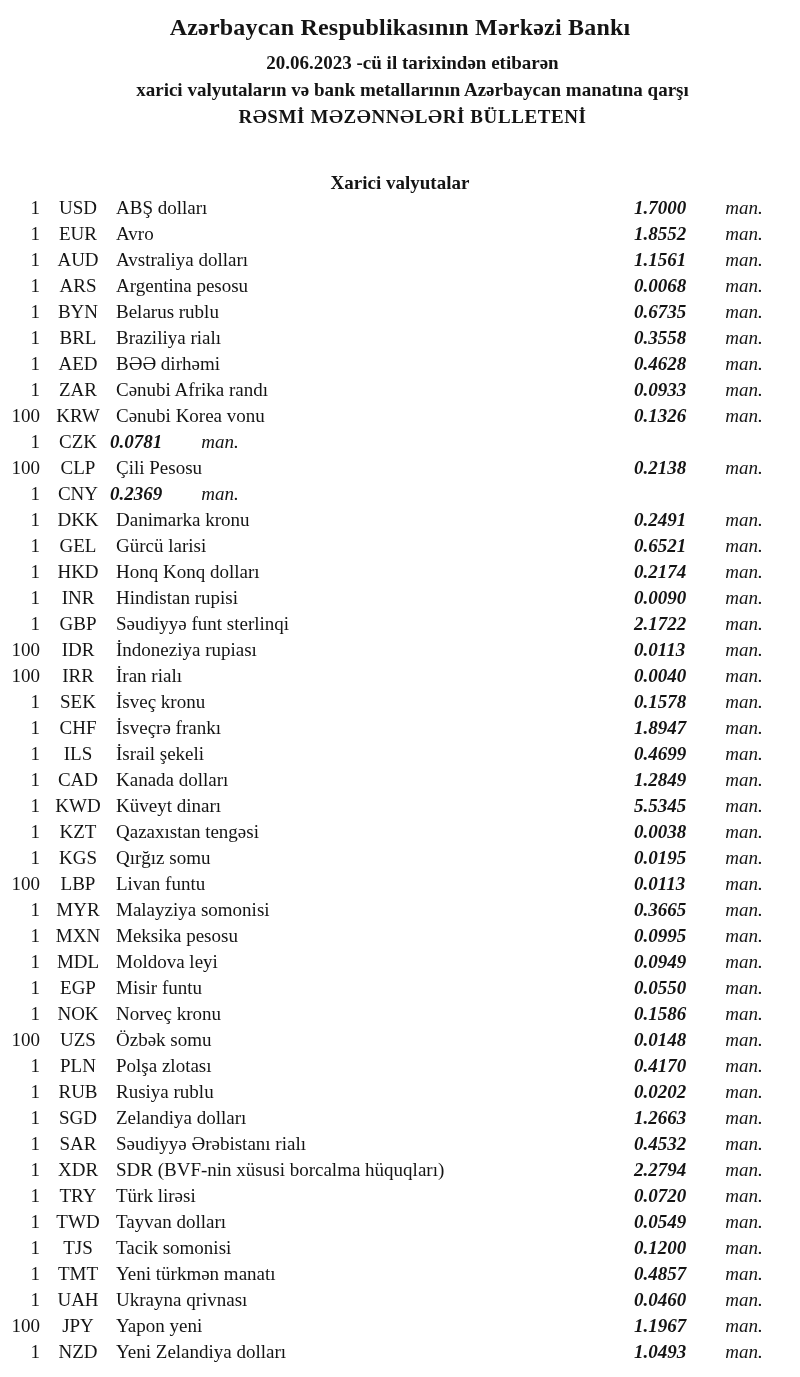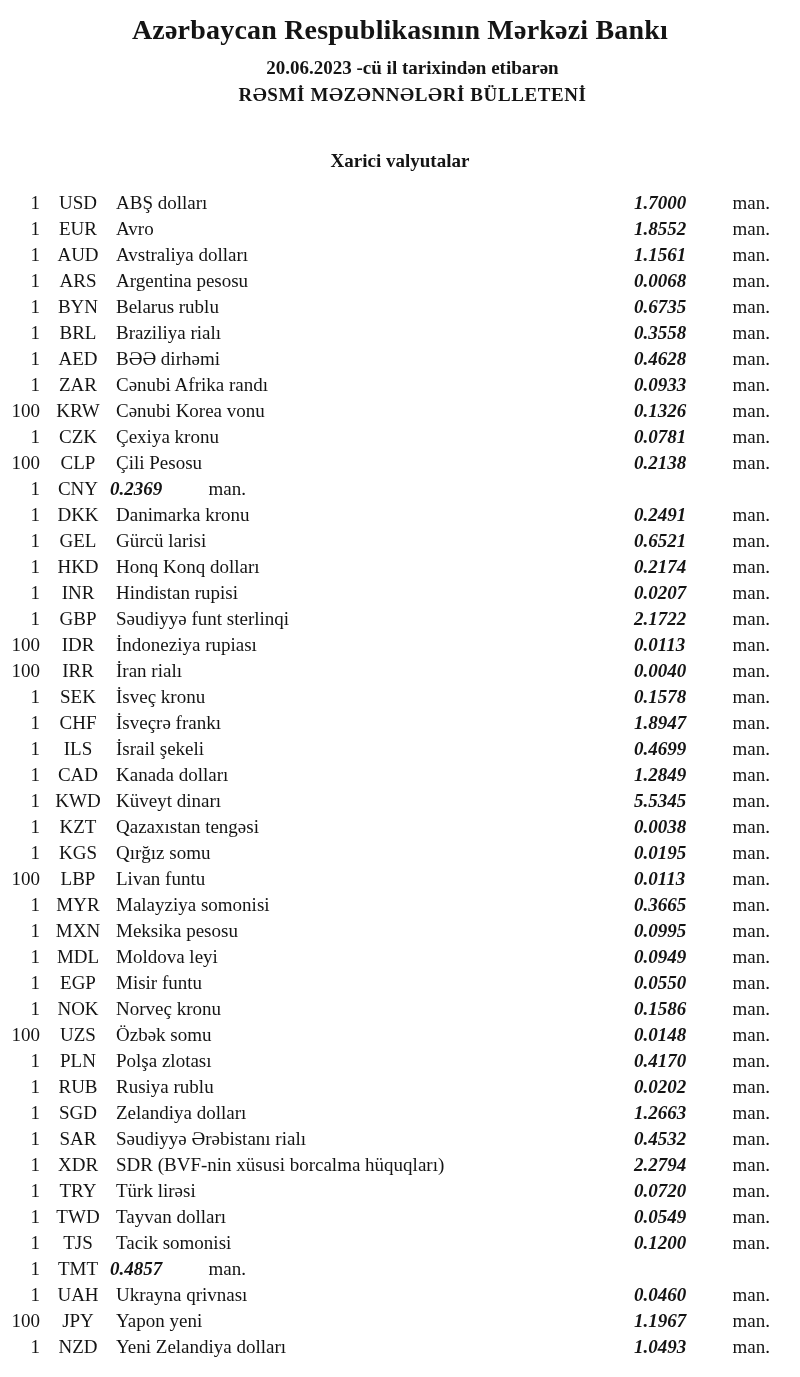--- a/index.html
+++ b/index.html
@@ -11,42 +11,42 @@
     font-family: "Liberation Serif", "DejaVu Serif", serif;
   }
   .page {
     width: 800px;
     min-height: 1377px;
     margin: 0 auto;
     padding-top: 12px;
     background: #ffffff;
   }
   .title {
-    font-size: 28px;
+    font-size: 24px;
     font-weight: bold;
     text-align: center;
     margin: 2px 0 8px 0;
     letter-spacing: 0.2px;
   }
   .hline {
     font-size: 19px;
     font-weight: bold;
     text-align: center;
     line-height: 27px;
     margin-left: 25px;
   }
   .bulletin {
     letter-spacing: 0.6px;
   }
   .section-title {
     font-size: 19px;
     font-weight: bold;
     text-align: center;
     margin-top: 42px;
-    margin-bottom: 18px;
+    margin-bottom: 1px;
   }
   .rows { width: 100%; }
   .row {
     display: flex;
     align-items: baseline;
     font-size: 19px;
     line-height: 26px;
     padding: 0 30px 0 6px;
   }
   .qty {
@@ -69,29 +69,31 @@
   .rate {
     width: 84px;
     flex: 0 0 auto;
     text-align: left;
     font-weight: bold;
     font-style: italic;
   }
   .unit {
     width: 52px;
     flex: 0 0 auto;
-    text-align: right;
+    text-align: center;
+    font-style: italic;
   }
 </style>
 </head>
 <body>
 
 <div class="page">
   <div class="title">Azərbaycan Respublikasının Mərkəzi Bankı</div>
   <div class="hline">20.06.2023 -cü il tarixindən etibarən</div>
+  <div class="hline">xarici valyutaların və bank metallarının Azərbaycan manatına qarşı</div>
   <div class="hline bulletin">RƏSMİ MƏZƏNNƏLƏRİ BÜLLETENİ</div>
 
   <div class="section-title">Xarici valyutalar</div>
 
   <div class="rows" id="rows">
   <div class="row">
     <span class="qty">1</span>
     <span class="code">USD</span>
     <span class="name">ABŞ dolları</span>
     <span class="rate">1.7000</span>
@@ -158,21 +160,20 @@
     <span class="qty">100</span>
     <span class="code">KRW</span>
     <span class="name">Cənubi Korea vonu</span>
     <span class="rate">0.1326</span>
     <span class="unit">man.</span>
   </div>
 
   <div class="row">
     <span class="qty">1</span>
     <span class="code">CZK</span>
-    <span class="name">Çexiya kronu</span>
     <span class="rate">0.0781</span>
     <span class="unit">man.</span>
   </div>
 
   <div class="row">
     <span class="qty">100</span>
     <span class="code">CLP</span>
     <span class="name">Çili Pesosu</span>
     <span class="rate">0.2138</span>
     <span class="unit">man.</span>
@@ -206,21 +207,21 @@
     <span class="code">HKD</span>
     <span class="name">Honq Konq dolları</span>
     <span class="rate">0.2174</span>
     <span class="unit">man.</span>
   </div>
 
   <div class="row">
     <span class="qty">1</span>
     <span class="code">INR</span>
     <span class="name">Hindistan rupisi</span>
-    <span class="rate">0.0207</span>
+    <span class="rate">0.0090</span>
     <span class="unit">man.</span>
   </div>
 
   <div class="row">
     <span class="qty">1</span>
     <span class="code">GBP</span>
     <span class="name">Səudiyyə funt sterlinqi</span>
     <span class="rate">2.1722</span>
     <span class="unit">man.</span>
   </div>
@@ -413,20 +414,21 @@
     <span class="qty">1</span>
     <span class="code">TJS</span>
     <span class="name">Tacik somonisi</span>
     <span class="rate">0.1200</span>
     <span class="unit">man.</span>
   </div>
 
   <div class="row">
     <span class="qty">1</span>
     <span class="code">TMT</span>
+    <span class="name">Yeni türkmən manatı</span>
     <span class="rate">0.4857</span>
     <span class="unit">man.</span>
   </div>
 
   <div class="row">
     <span class="qty">1</span>
     <span class="code">UAH</span>
     <span class="name">Ukrayna qrivnası</span>
     <span class="rate">0.0460</span>
     <span class="unit">man.</span>

